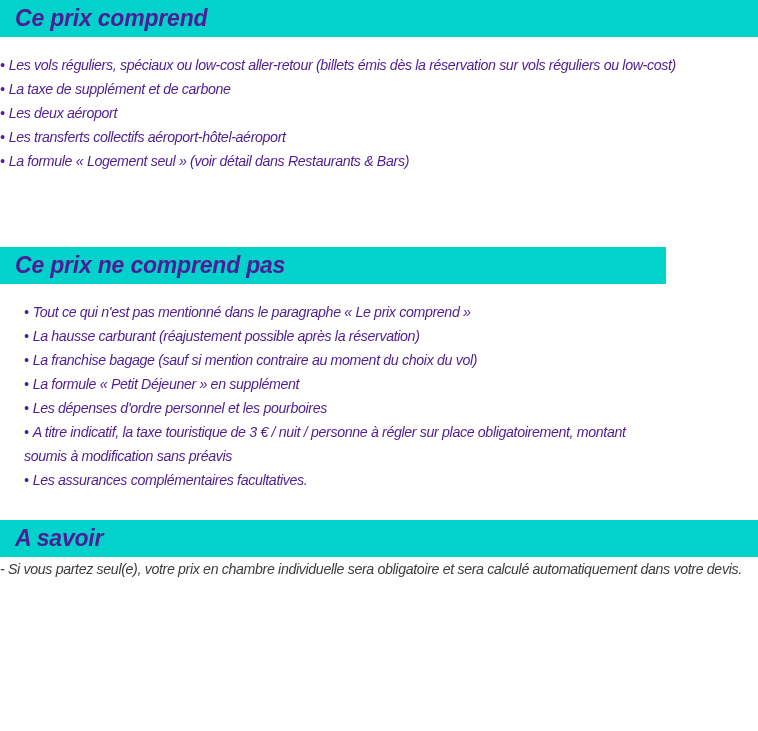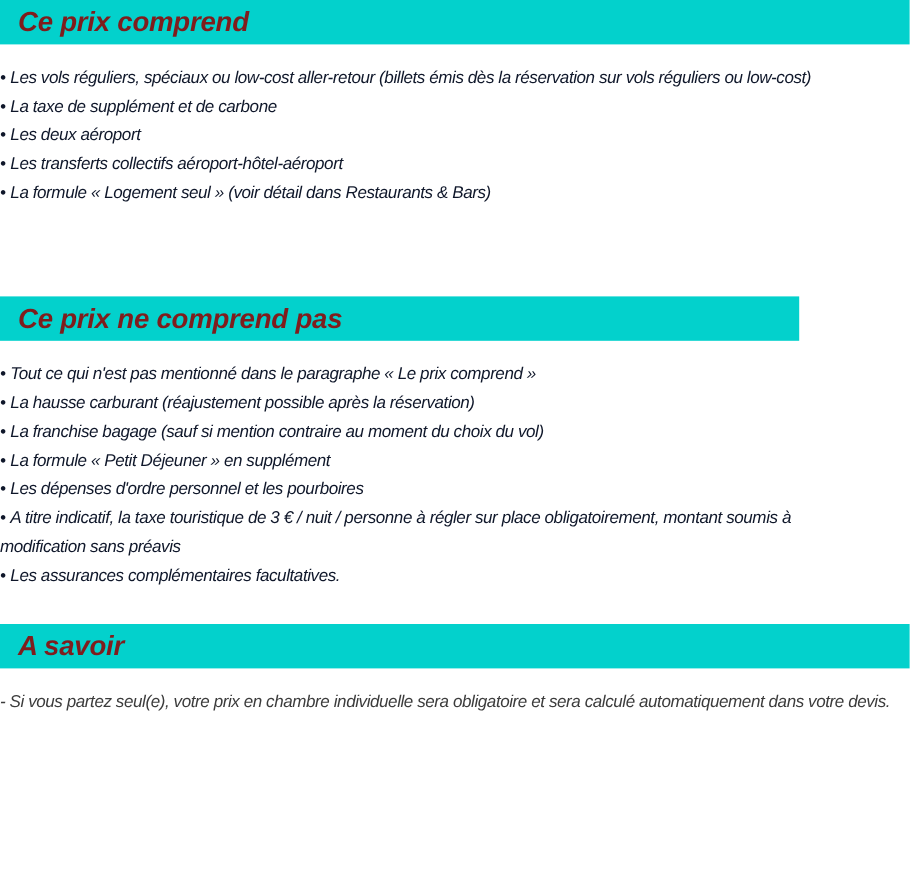--- a/index.html
+++ b/index.html
@@ -17,58 +17,58 @@
     .section { position: relative; }
     .banner {
       background: #03d1cc;
       height: 37px;
       box-sizing: border-box;
       padding-left: 15px;
       display: flex;
       align-items: center;
     }
     .banner-title {
-      color: #7f1d1d;
+      color: #4c1d95;
       font-style: italic;
       font-weight: bold;
       font-size: 23px;
       letter-spacing: -0.2px;
       line-height: 37px;
       margin: 0;
     }
     .list {
       list-style: none;
       margin: 0;
       padding: 0;
     }
     .list-item {
       font-style: italic;
       font-size: 14.2px;
       line-height: 24px;
       letter-spacing: -0.35px;
-      color: #0f172a;
+      color: #4c1d95;
       padding: 0;
       margin: 0;
       white-space: normal;
     }
     .bullet { margin-right: 4px; }
     .para {
       font-style: italic;
       font-size: 14.2px;
       line-height: 24px;
       letter-spacing: -0.35px;
       color: #3c3c3c;
       margin: 0;
     }
     #s1 { position: absolute; top: 0; left: 0; width: 758px; }
     #s1 .list { margin-top: 16px; }
     #s2 { position: absolute; top: 247px; left: 0; width: 666px; }
-    #s2 .list { margin-top: 16px; }
+    #s2 .list { margin-top: 16px; margin-left: 24px; }
     #s3 { position: absolute; top: 520px; left: 0; width: 758px; }
-    #s3 .body { margin-top: 16px; }
+    #s3 .body { margin-top: 0; }
   </style>
 </head>
 <body>
 
 <div class="section" id="s1">
   <div class="banner">
     <h2 class="banner-title">Ce prix comprend</h2>
   </div>
   <ul class="list">
     <li class="list-item"><span class="bullet">•</span><span>Les vols réguliers, spéciaux ou low-cost aller-retour (billets émis dès la réservation sur vols réguliers ou low-cost)</span></li>

